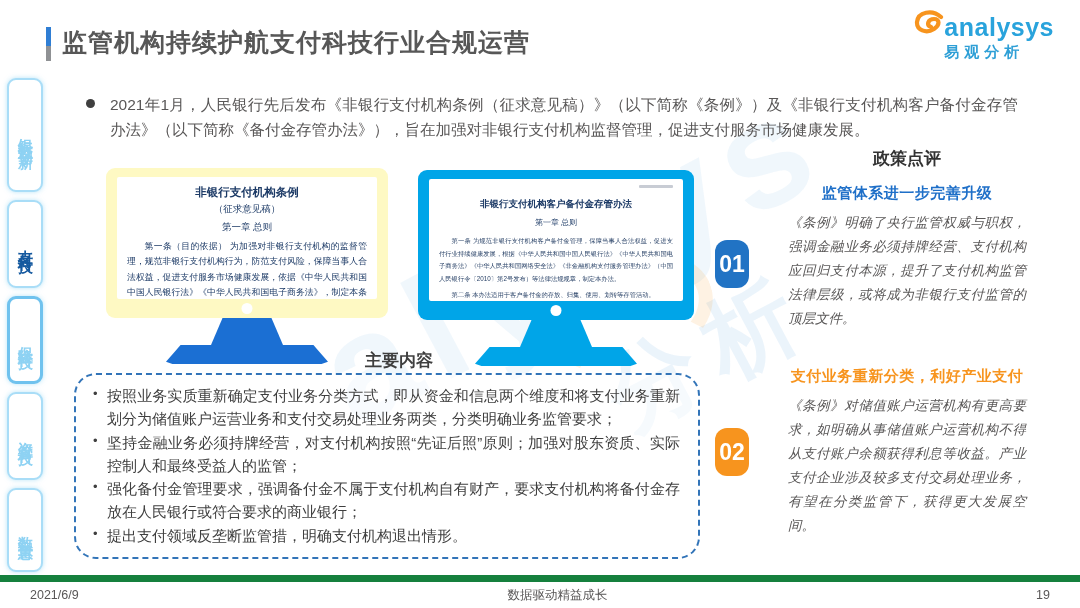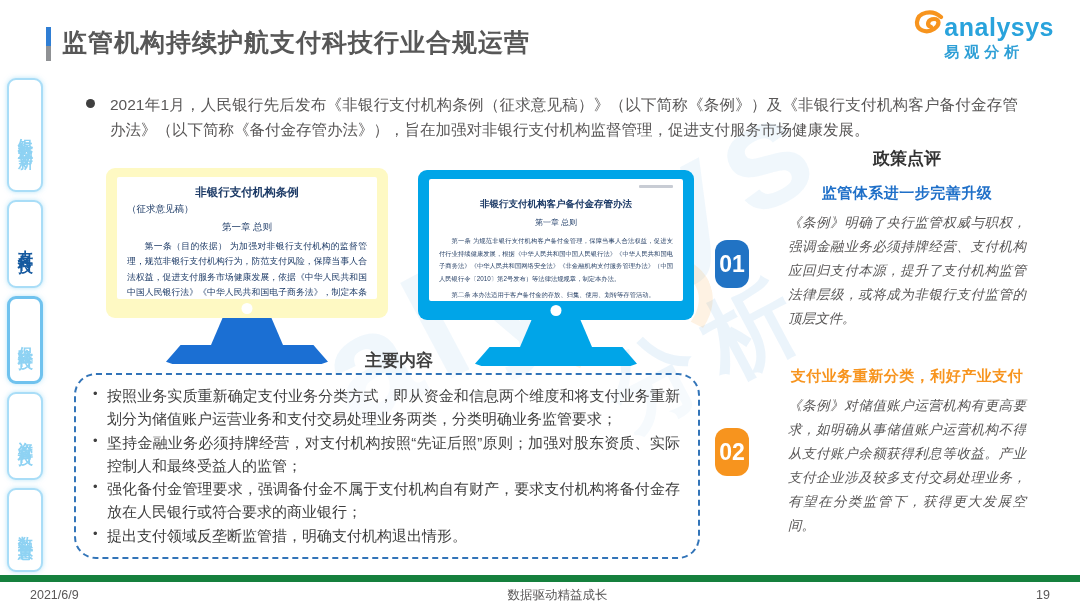--- a/index.html
+++ b/index.html
@@ -58,21 +58,21 @@
   .m-screen { background:#fff; border-radius:2px; padding:6px 10px; height:122px; overflow:hidden; }
   .m-power { position:absolute; bottom:4px; left:50%; transform:translateX(-50%);
              width:11px; height:11px; border-radius:50%; background:#fff; }
   .m-neck { width:72px; height:27px; margin:0 auto; clip-path:polygon(16% 0,84% 0,100% 100%,0 100%); }
   .m-base { width:162px; height:19px; margin:0 auto; clip-path:polygon(9% 0,91% 0,100% 88%,96% 100%,4% 100%,0 88%); }
   .m1 .m-neck,.m1 .m-base { background:#1B6FD3; }
   .m2 .m-neck,.m2 .m-base { background:#00A5E8; }
   .s-title { text-align:center; font-weight:bold; color:#1C3A66; }
   .m1 .s-title { font-size:11.5px; margin:2px 0 3px; }
   .m2 .s-title { font-size:9.5px; margin:10px 0 6px; }
-  .s-sub { color:#1C3A66; font-size:9.5px; margin-bottom:5px; }
+  .s-sub { text-align:center; color:#1C3A66; font-size:9.5px; margin-bottom:5px; }
   .s-chapter { text-align:center; color:#1C3A66; margin:3px 0 5px; }
   .m1 .s-chapter { font-size:9.5px; }
   .m2 .s-chapter { font-size:8px; margin-bottom:7px; }
   .s-body { color:#1C3A66; text-align:justify; text-indent:2em; }
   .m1 .s-body { font-size:8.8px; line-height:1.74; }
   .m2 .s-body { font-size:6.3px; line-height:2.0; margin-bottom:4px; color:#2A4368; }
   .s-meta { height:3px; width:34px; background:#C8CCD4; margin-left:auto; border-radius:1px; }
 
   
   .mc-heading { position:absolute; left:88px; top:349px; width:622px; text-align:center;

